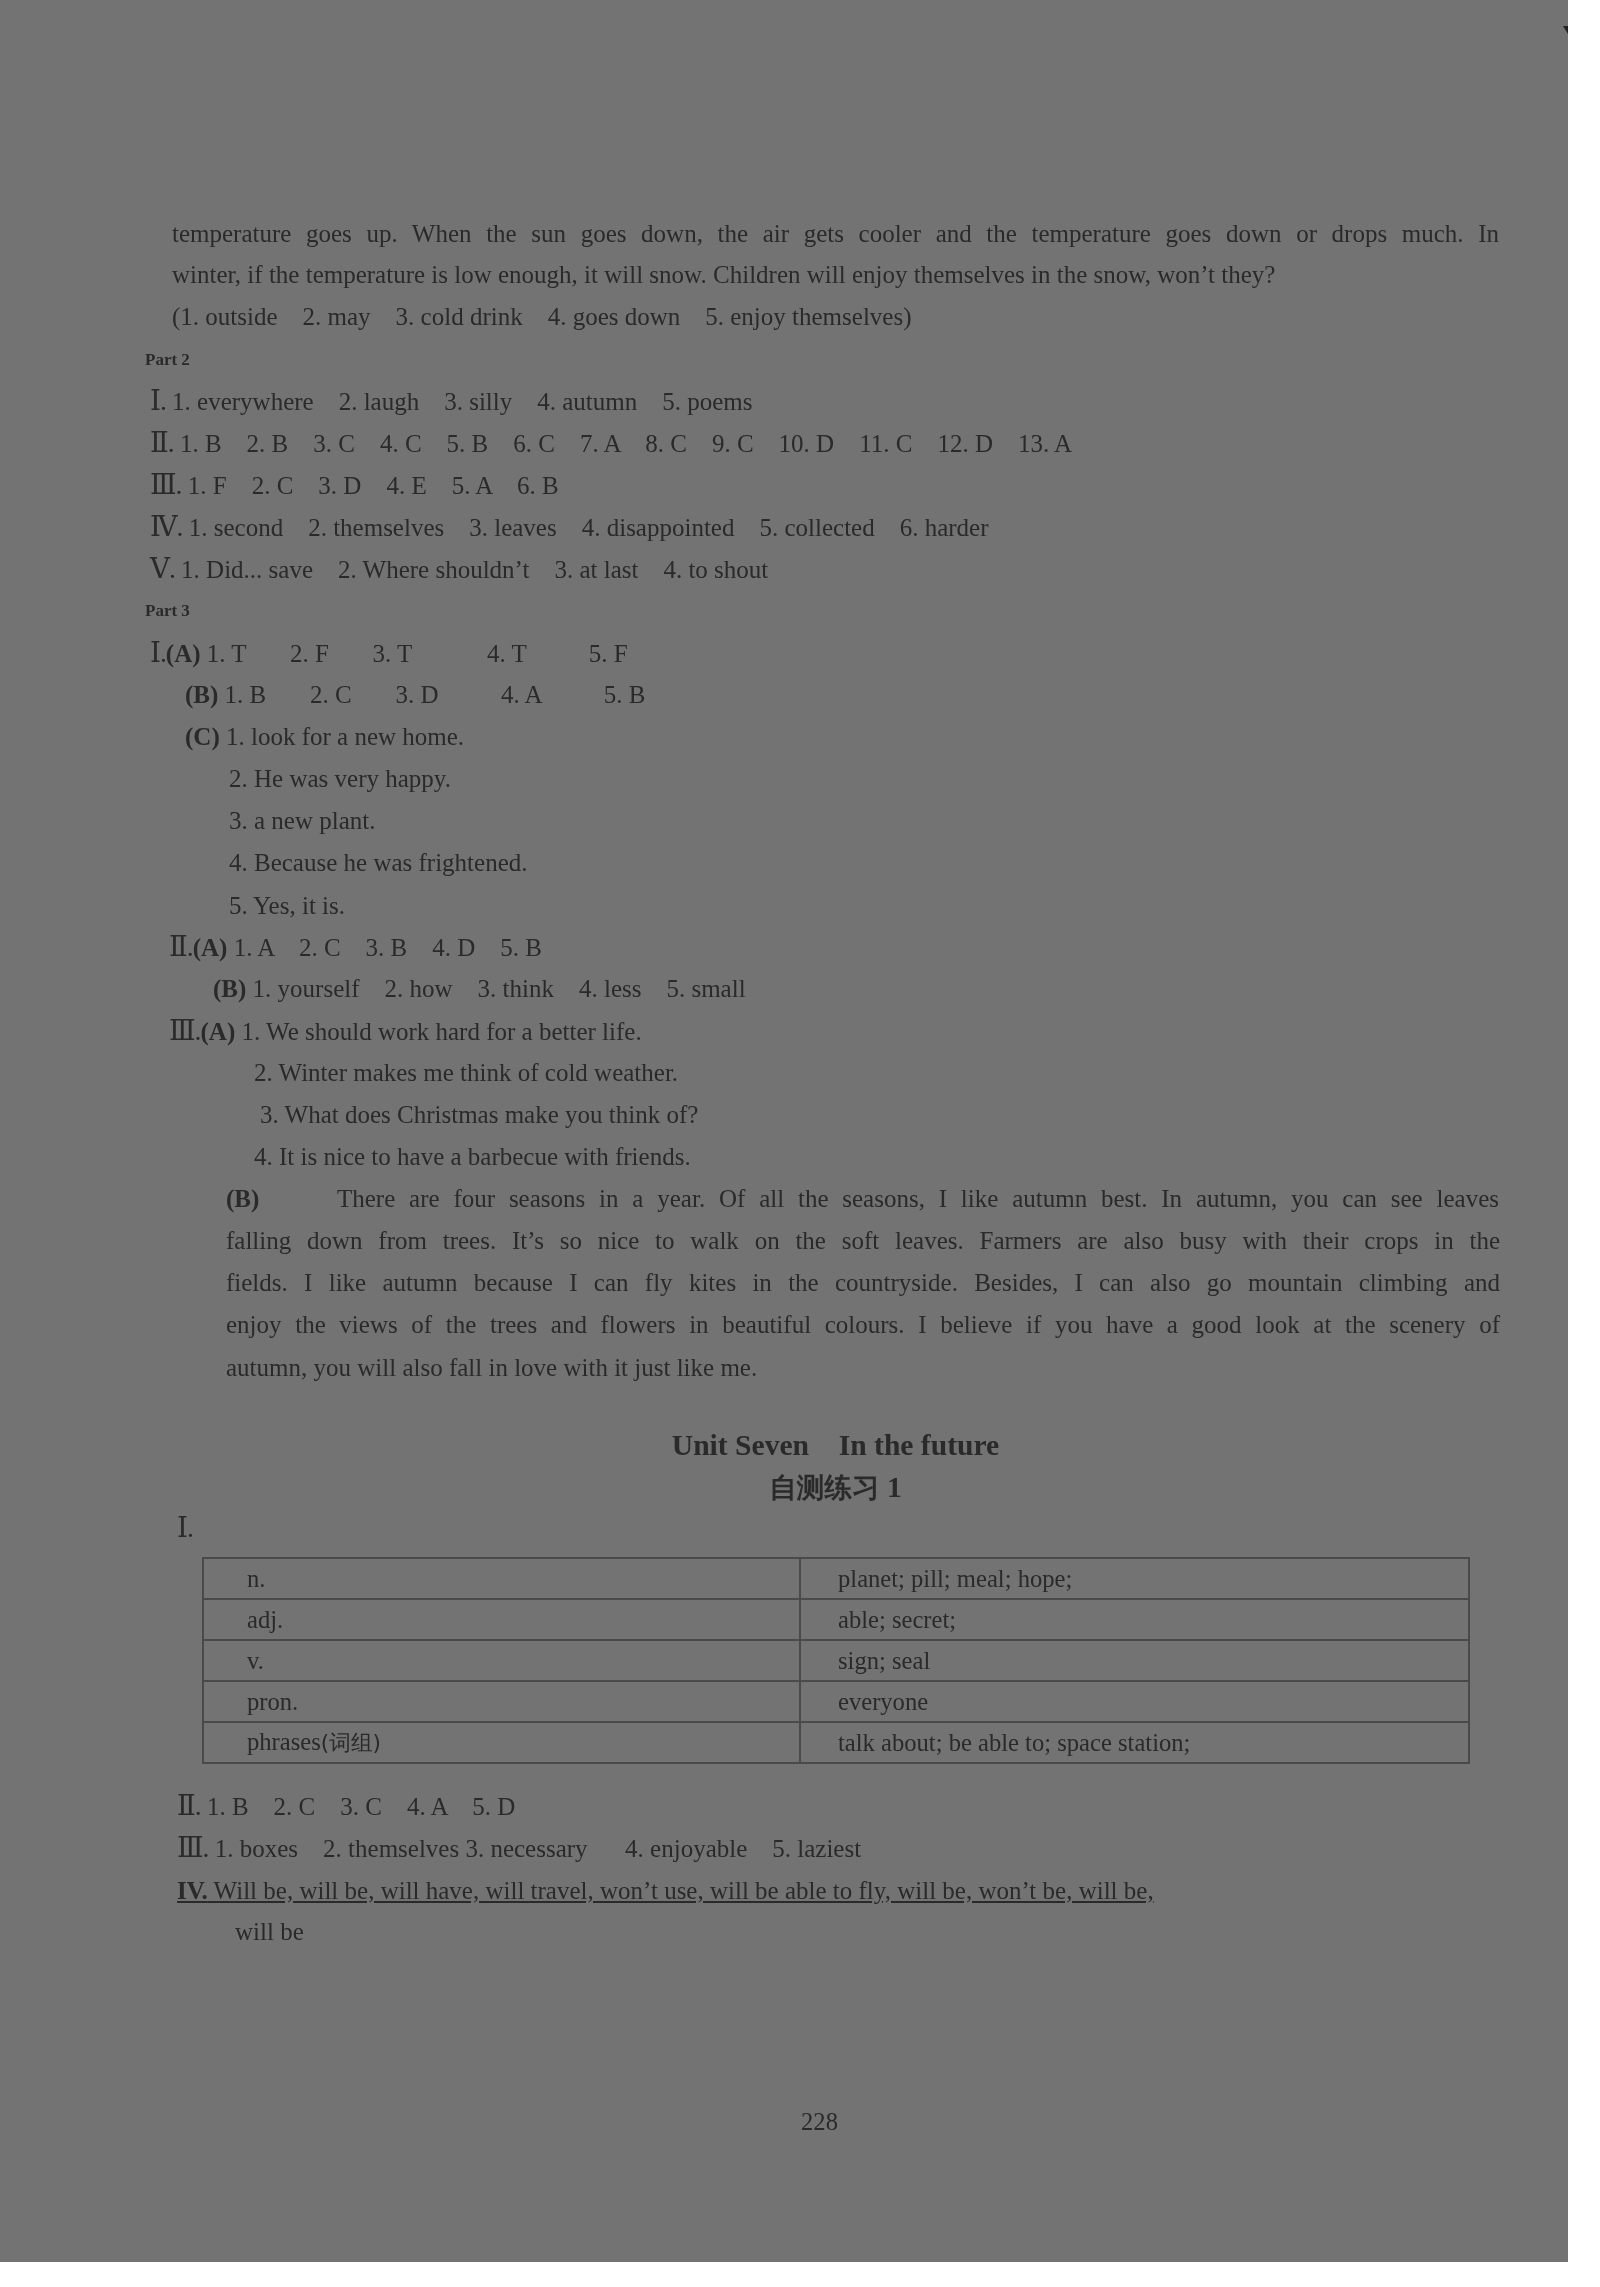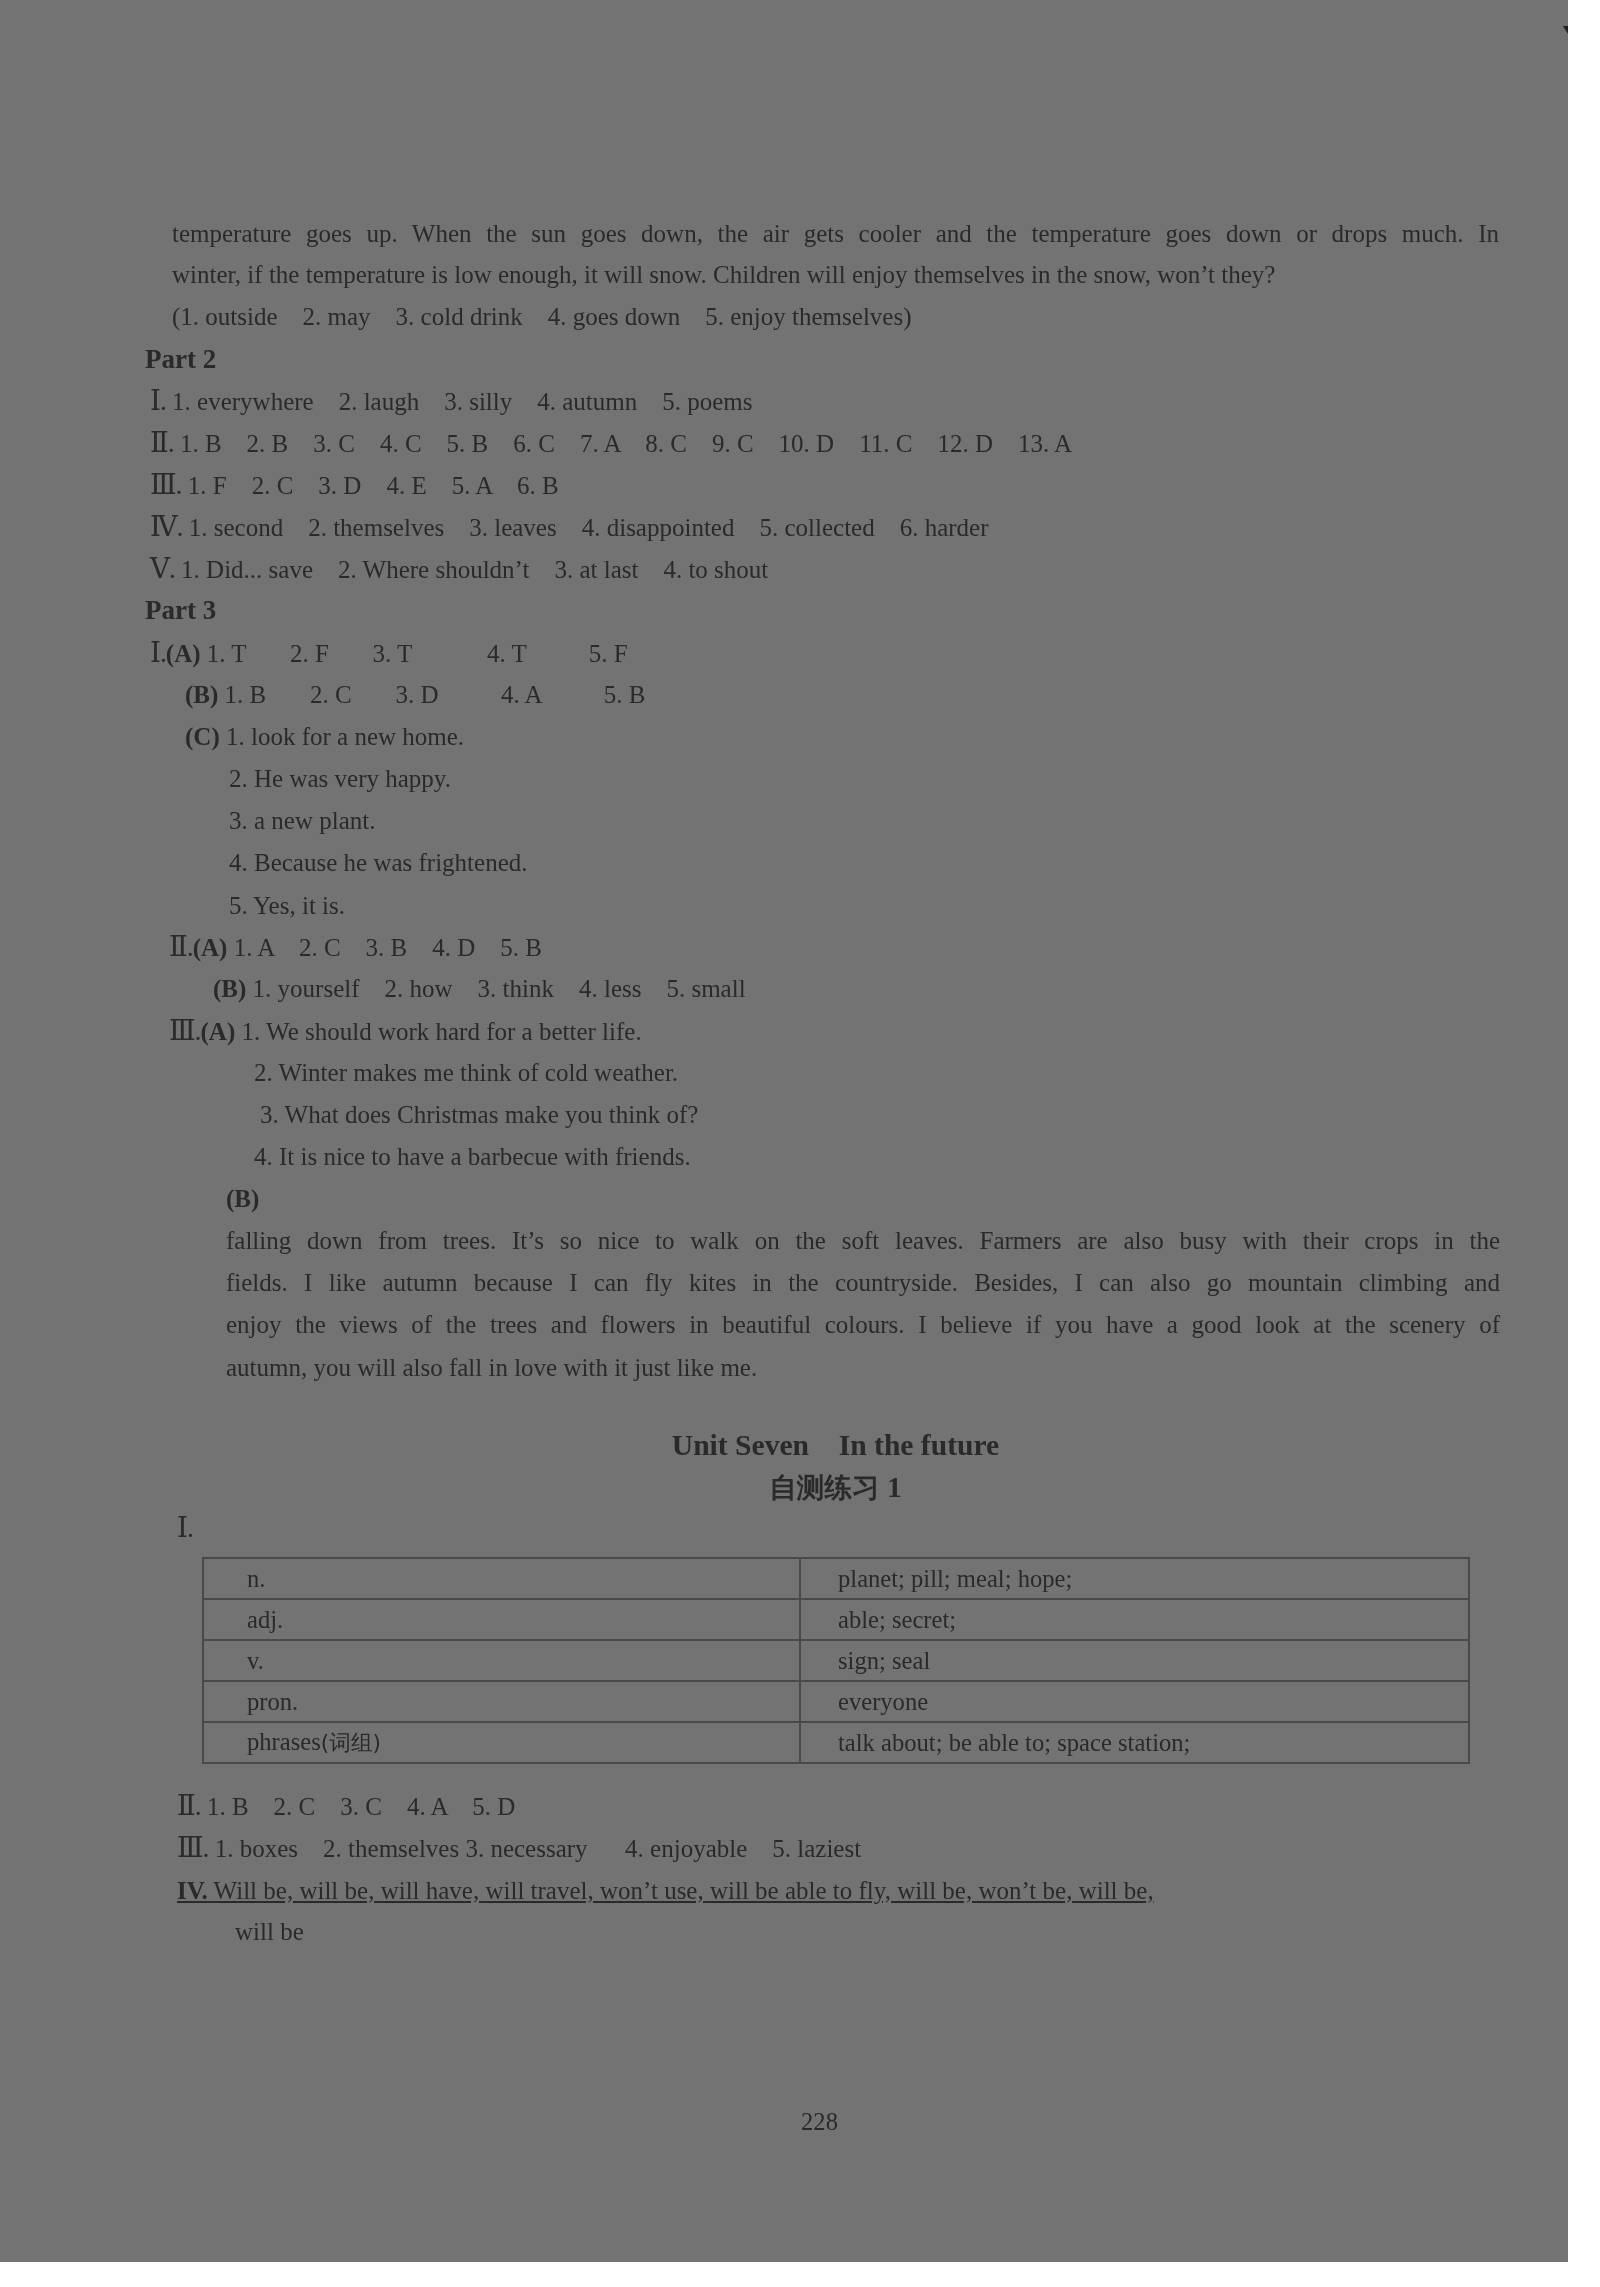--- a/index.html
+++ b/index.html
@@ -14,21 +14,21 @@
     background:#737373;
   }
   .corner-mark {
     position:absolute; left:1563px; top:25.6px; width:0; height:0;
     border-left:5.9px solid transparent; border-top:8.9px solid #222;
   }
   .line {
     position:absolute; white-space:pre; font-size:25px; line-height:29.6px;
   }
   .bold { font-weight:bold; }
-  .heading { font-weight:bold; font-size:27px; }
+  .heading { font-weight:bold; font-size:17px; }
   .rn { font-size:27.6px; letter-spacing:-1px; }
   .just { text-align:justify; text-align-last:justify; white-space:normal; }
   .title {
     position:absolute; left:0; width:1671px; text-align:center;
     font-weight:bold; font-size:29.6px; line-height:35px;
   }
   .subtitle {
     position:absolute; left:0; width:1671px; text-align:center;
     font-weight:bold; font-size:29.6px; line-height:35px;
   }
@@ -78,20 +78,21 @@
 
   <div class="line" style="left:169px; top:932px;"><span class="rn">Ⅱ.</span><span class="bold">(A)</span><span> 1. A    2. C    3. B    4. D    5. B</span></div>
   <div class="line" style="left:213px; top:974px;"><span class="bold">(B)</span><span> 1. yourself    2. how    3. think    4. less    5. small</span></div>
 
   <div class="line" style="left:169px; top:1016px;"><span class="rn">Ⅲ.</span><span class="bold">(A)</span><span> 1. We should work hard for a better life.</span></div>
   <div class="line" style="left:254px; top:1058px;">2. Winter makes me think of cold weather.</div>
   <div class="line" style="left:240px; top:1100px;margin-left:20px;">3. What does Christmas make you think of?</div>
   <div class="line" style="left:254px; top:1142px;">4. It is nice to have a barbecue with friends.</div>
 
   <div class="line bold" style="left:226px; top:1184px;">(B)</div>
+  <div class="line just" style="left:337px; top:1184px; width:1162px;">There are four seasons in a year. Of all the seasons, I like autumn best. In autumn, you can see leaves</div>
   <div class="line just" style="left:226px; top:1226px; width:1274px;">falling down from trees. It’s so nice to walk on the soft leaves. Farmers are also busy with their crops in the</div>
   <div class="line just" style="left:226px; top:1268px; width:1274px;">fields. I like autumn because I can fly kites in the countryside. Besides, I can also go mountain climbing and</div>
   <div class="line just" style="left:226px; top:1310px; width:1274px;">enjoy the views of the trees and flowers in beautiful colours. I believe if you have a good look at the scenery of</div>
   <div class="line" style="left:226px; top:1353px;">autumn, you will also fall in love with it just like me.</div>
 
   <div class="title" style="top:1428px; white-space:pre;">Unit Seven    In the future</div>
   <div class="subtitle" style="top:1470px; white-space:pre;"><span class="cn">自测练习</span><span> 1</span></div>
 
   <div class="line rn" style="left:177px; top:1513px;">Ⅰ.</div>
 

